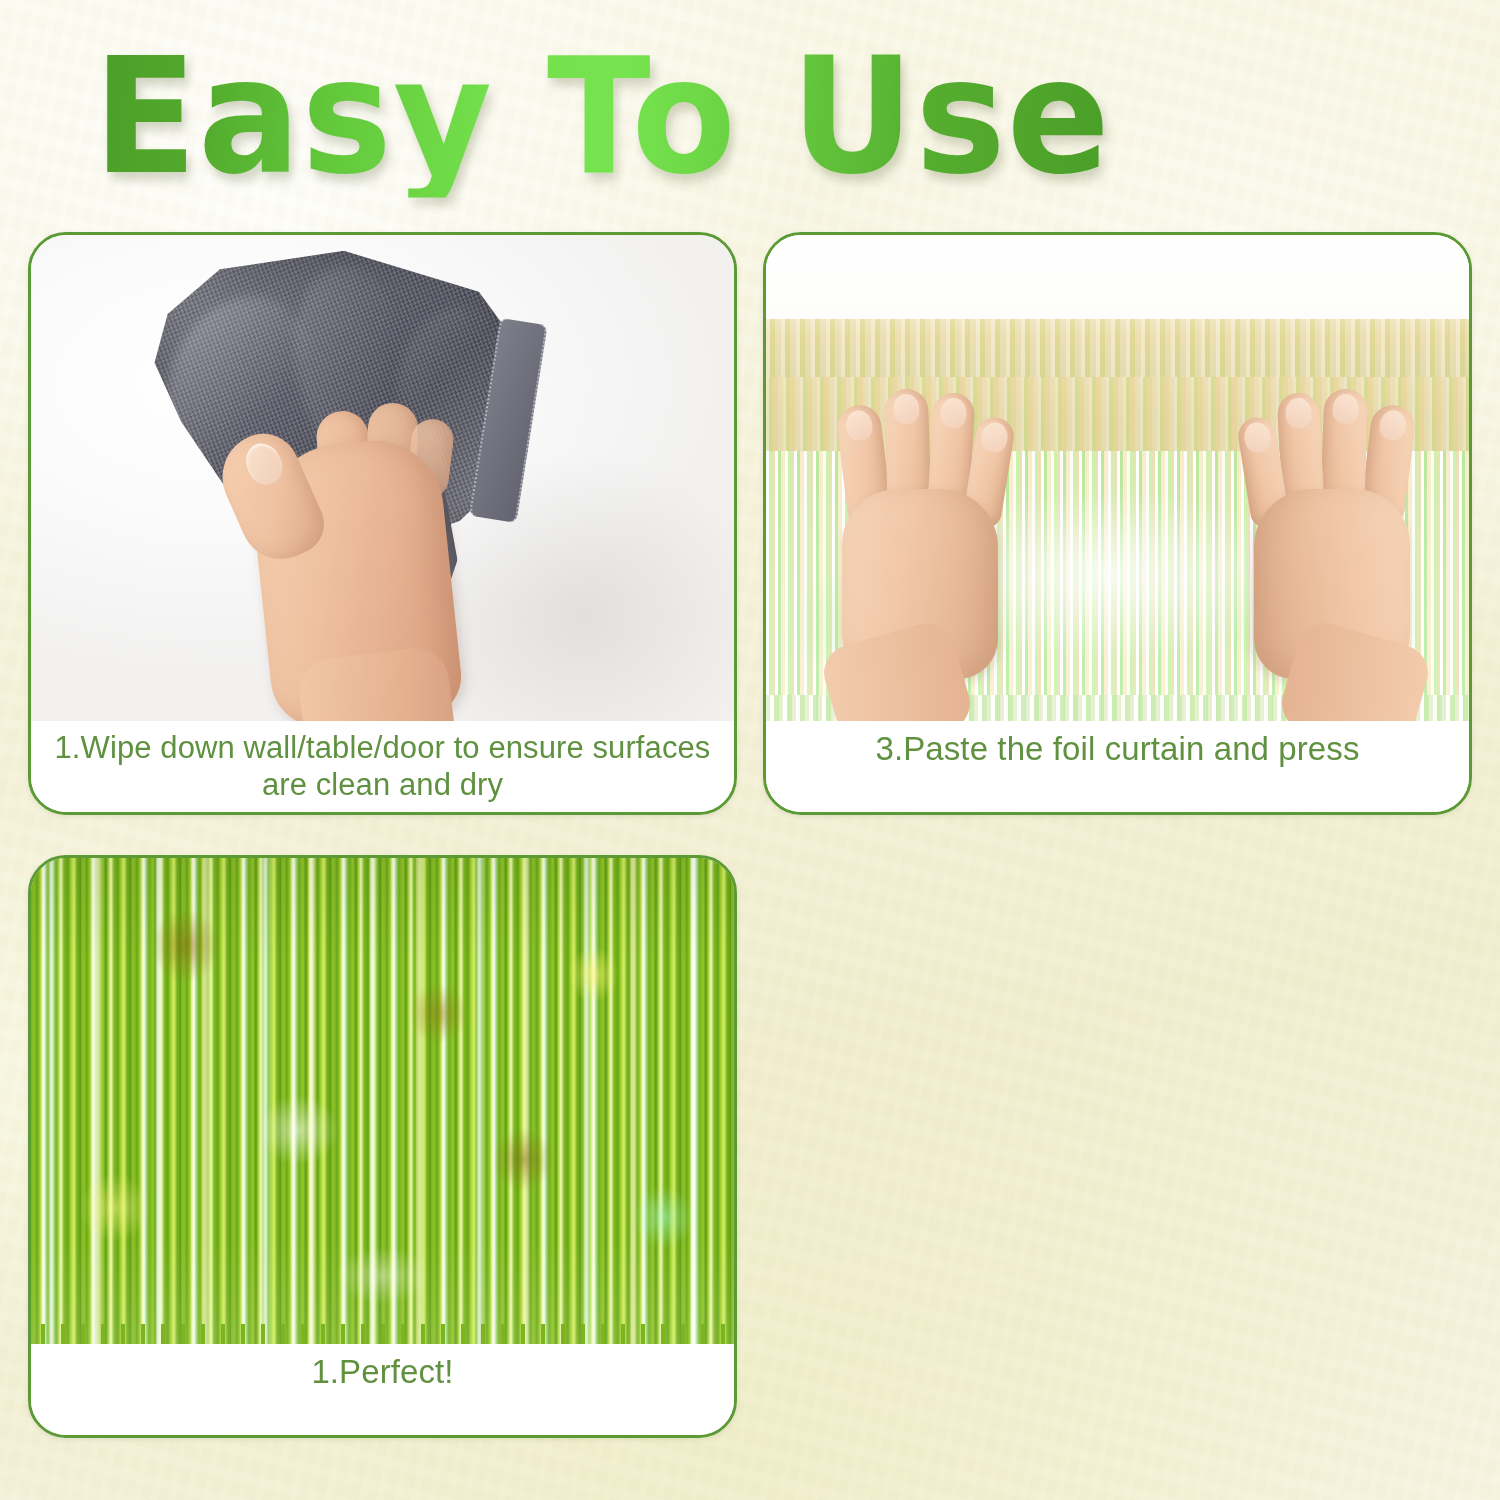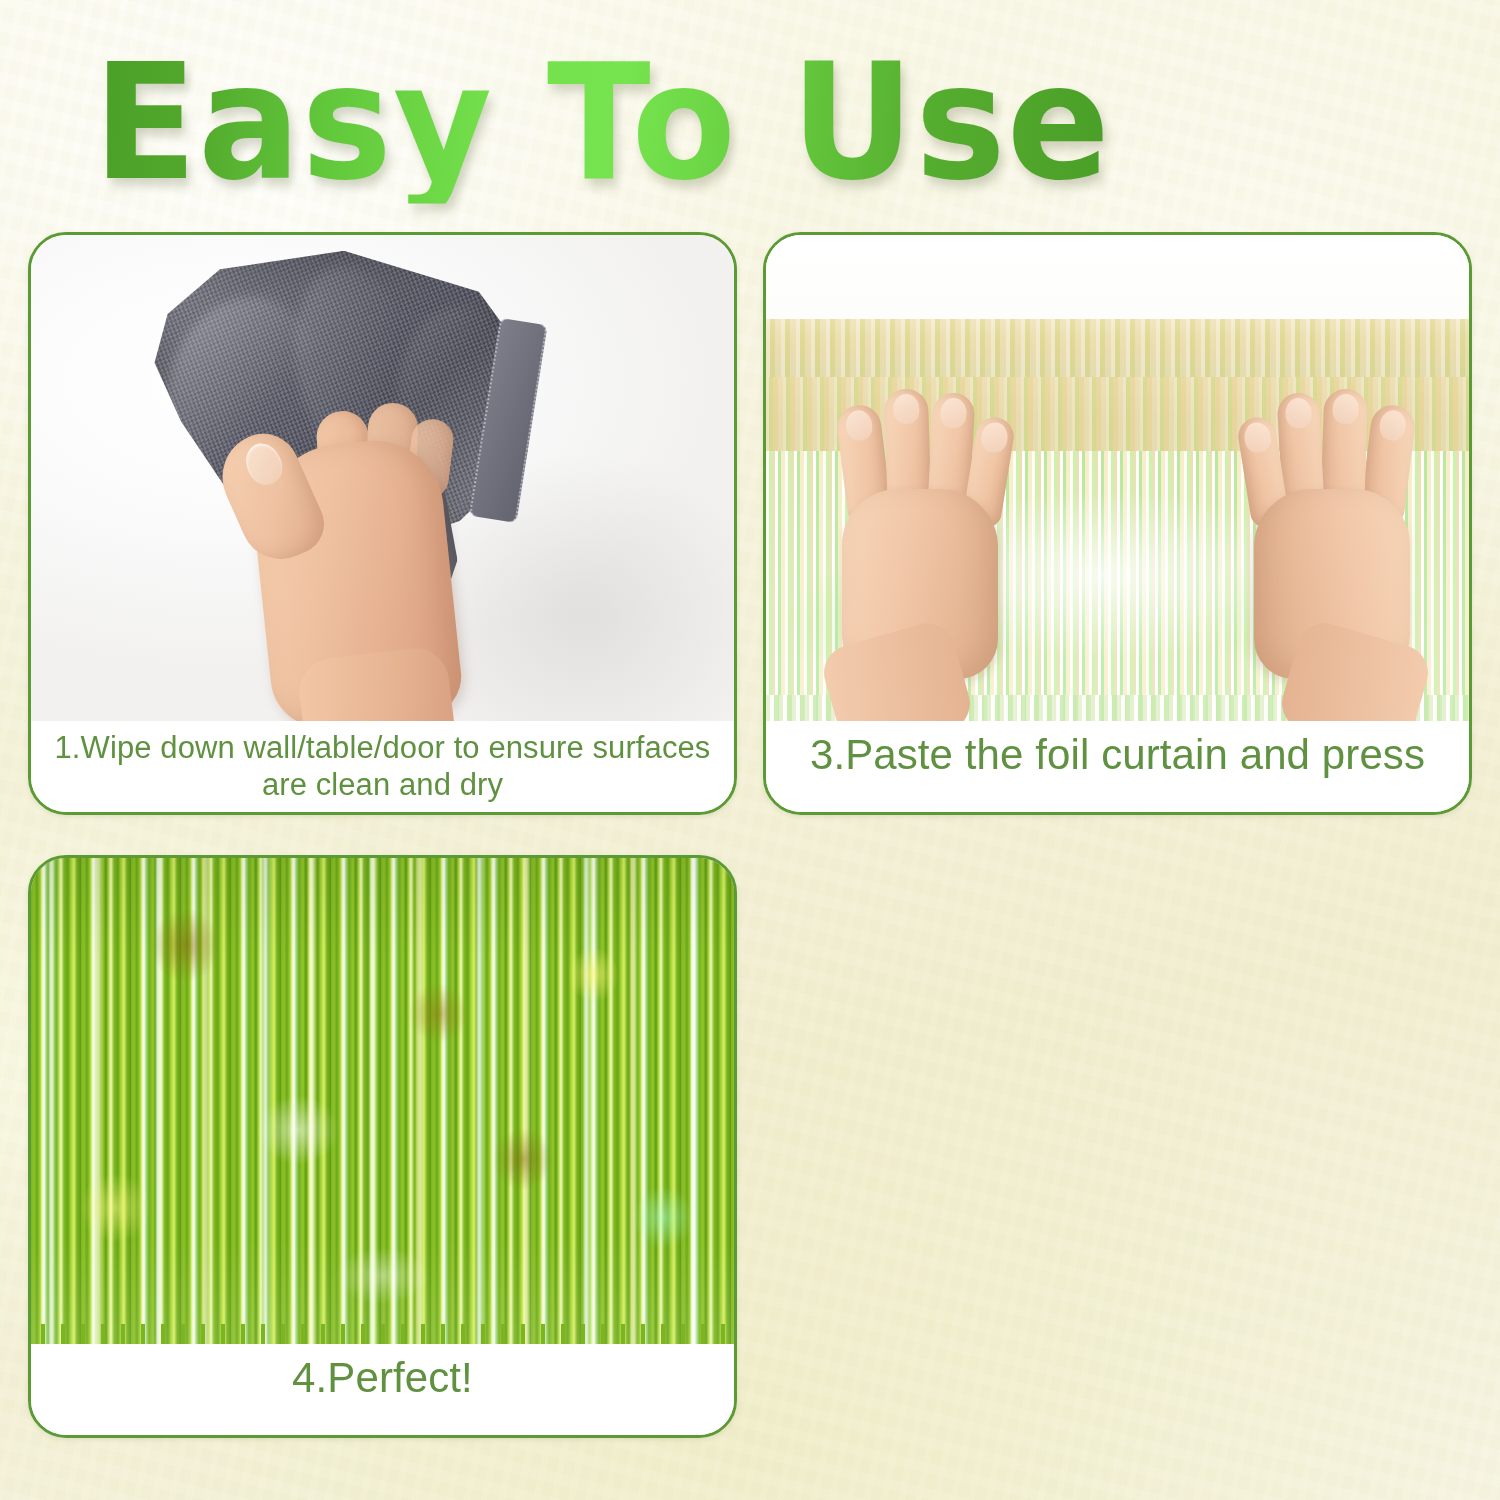--- a/index.html
+++ b/index.html
@@ -39,21 +39,21 @@
   }
 
   
   .title-wrap {
     position: absolute;
     top: 34px;
     left: 0;
     width: 1204px;
     height: 165px;
     display: flex;
-    align-items: flex-end;
+    align-items: center;
     justify-content: center;
     z-index: 5;
   }
   .title {
     font-size: 152px;
     font-weight: 900;
     letter-spacing: 1px;
     line-height: 1;
     white-space: nowrap;
     font-family: "DejaVu Sans", "Liberation Sans", sans-serif;
@@ -117,21 +117,21 @@
   .caption span {
     display: block;
     text-align: center;
     color: #5f9140;
     font-size: 31px;
     line-height: 1.18;
     font-family: "Liberation Sans", sans-serif;
     max-width: 660px;
     letter-spacing: .1px;
   }
-  .caption.single span { font-size: 42px; }
+  .caption.single span { font-size: 33px; }
 
   
   .p1 {
     background:
       radial-gradient(ellipse 70% 60% at 28% 30%, #ffffff 0%, #fbfbfb 45%, #f2f1f0 100%);
   }
   .p1 .wallshade {
     position: absolute;
     right: -40px; bottom: -60px;
     width: 380px; height: 330px;
@@ -519,17 +519,17 @@
 
   <div class="card">
     <div class="photo p4">
       <div class="fringe"></div>
       <div class="shimmer"></div>
       <div class="blots"></div>
       <div class="vshade"></div>
       <div class="tips"></div>
     </div>
     <div class="caption single">
-      <span>4.Perfect!</span>
+      <span>1.Perfect!</span>
     </div>
   </div>
 
 </div>
 
 </body></html>

